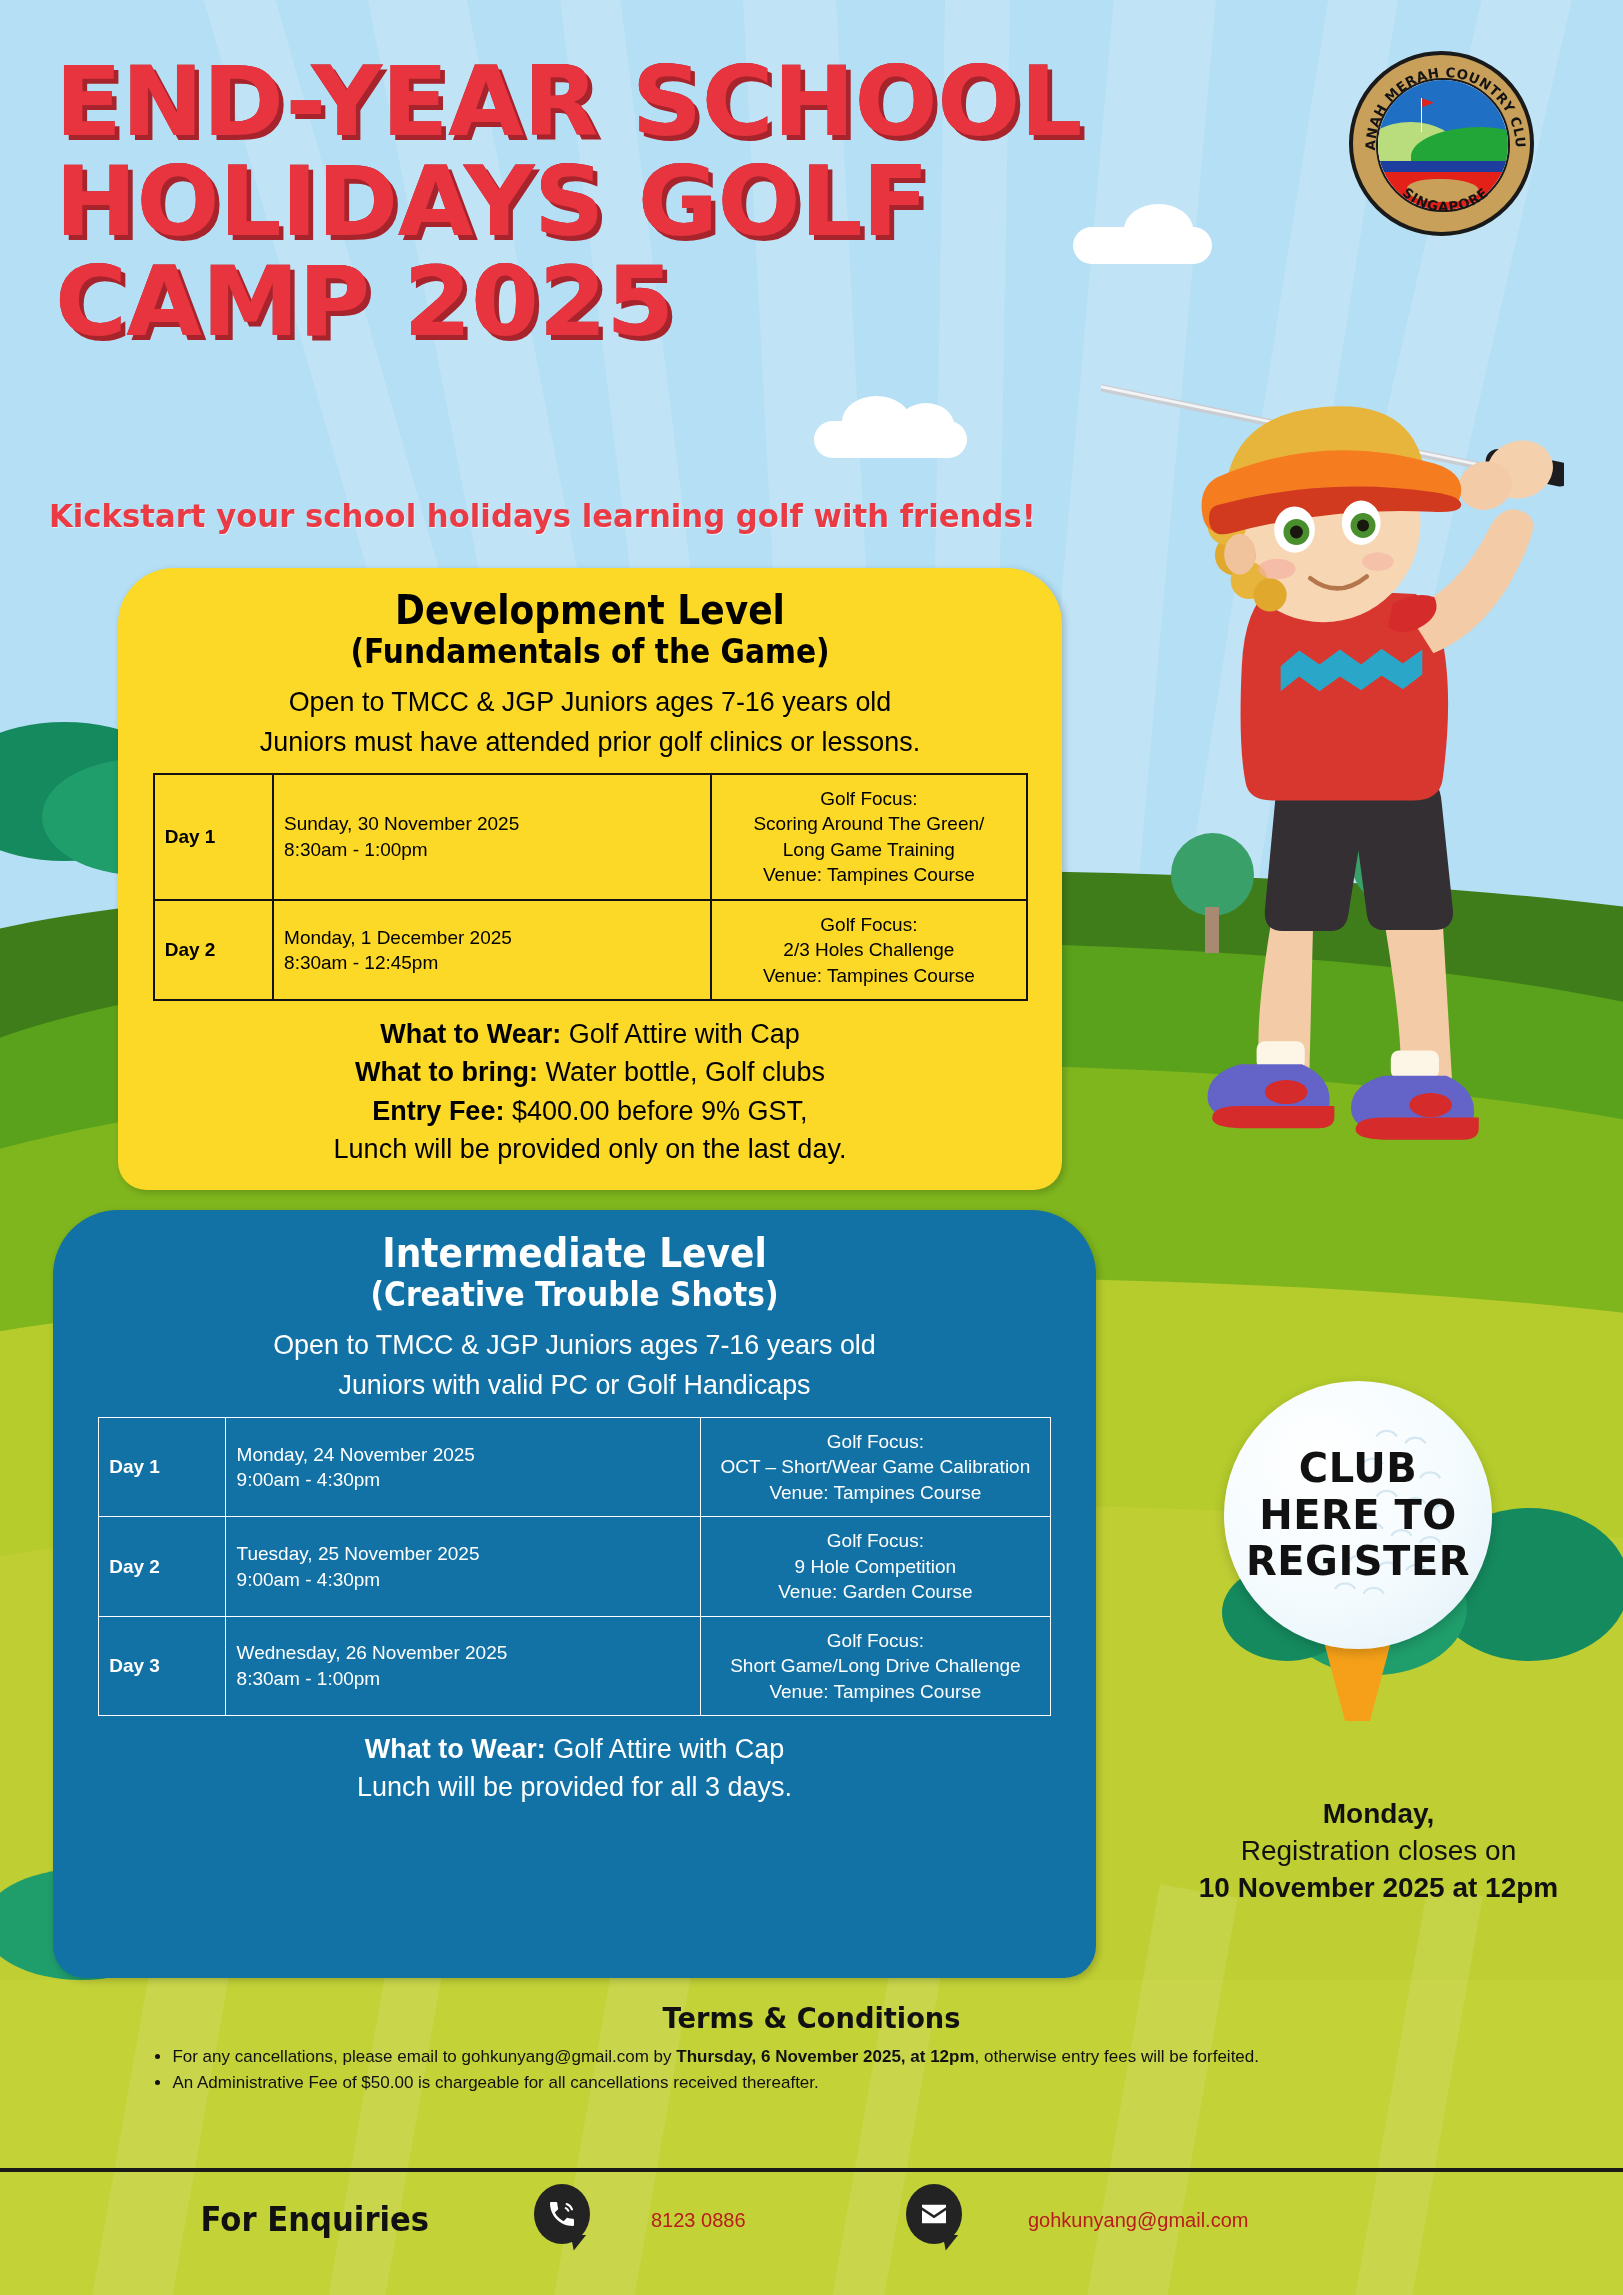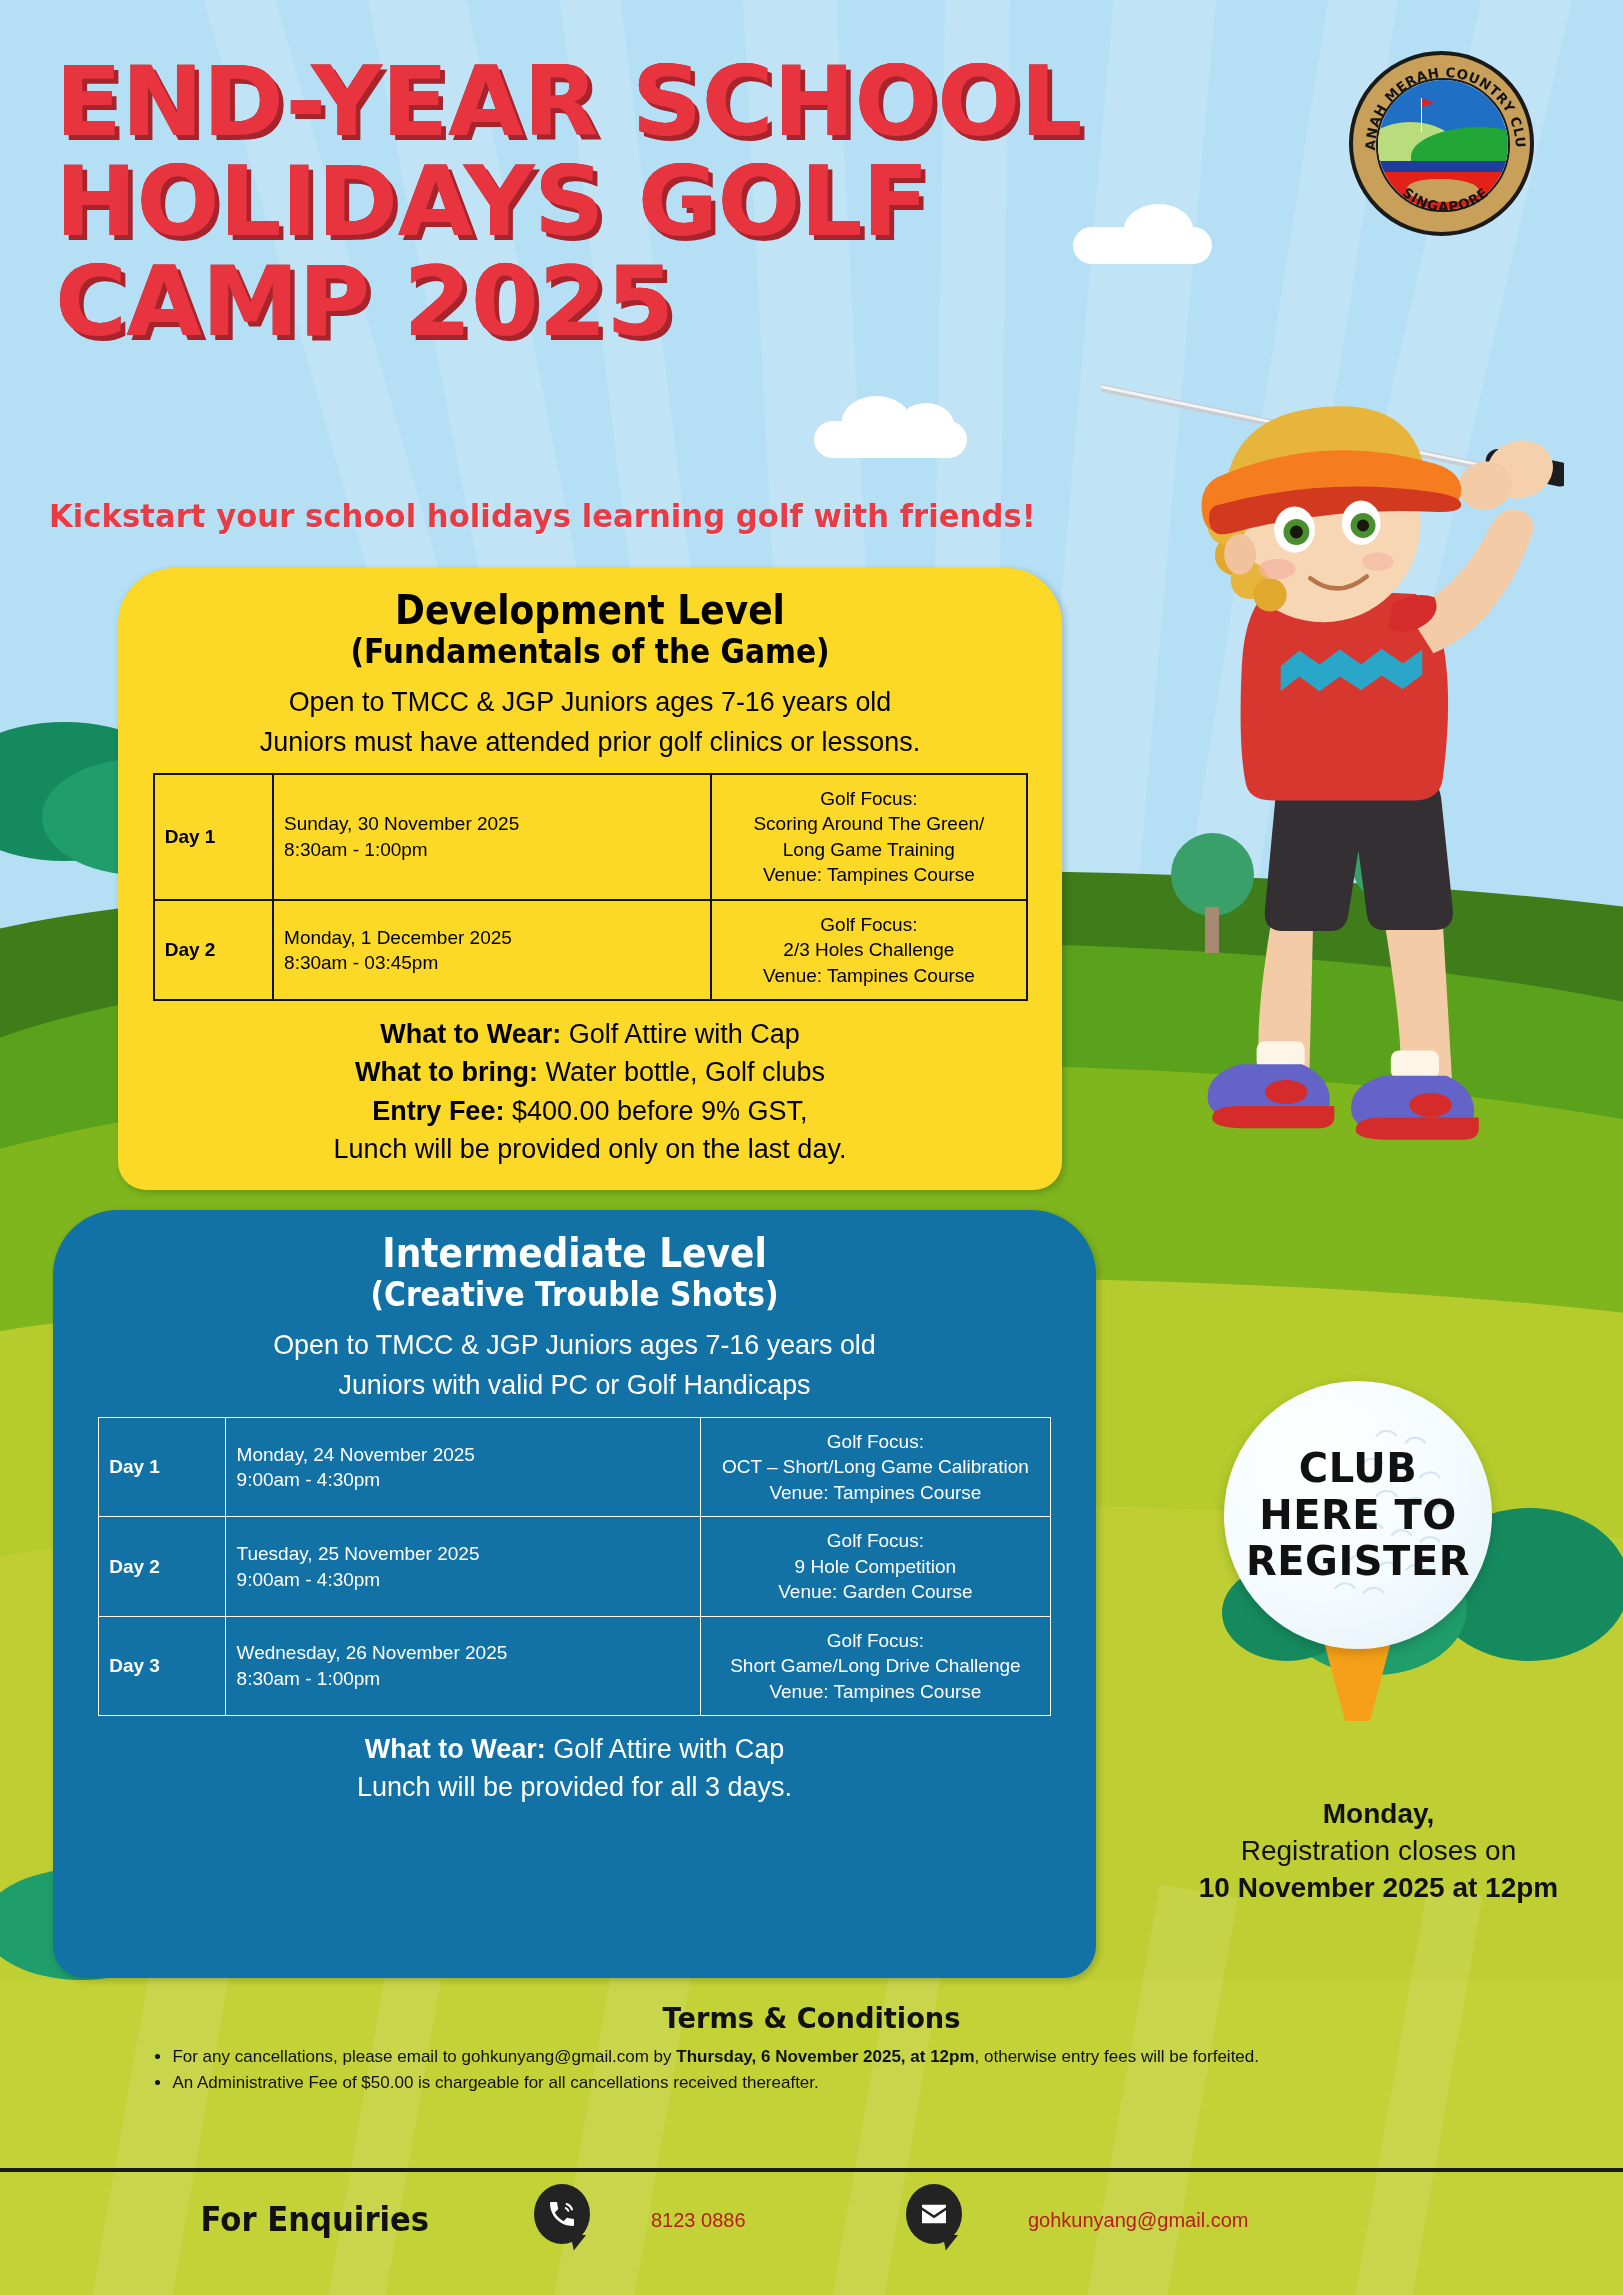--- a/index.html
+++ b/index.html
@@ -430,21 +430,21 @@
           <div>Golf Focus:</div>
           <div>Scoring Around The Green/</div>
           <div>Long Game Training</div>
           <div>Venue: Tampines Course</div>
         </td>
       </tr>
       <tr>
         <td class="daycell">Day 2</td>
         <td class="datecell">
           <div>Monday, 1 December 2025</div>
-          <div>8:30am - 03:45pm</div>
+          <div>8:30am - 12:45pm</div>
         </td>
         <td class="focuscell">
           <div>Golf Focus:</div>
           <div>2/3 Holes Challenge</div>
           <div>Venue: Tampines Course</div>
         </td>
       </tr>
     </tbody>
       </table>
 
@@ -474,21 +474,21 @@
     <table class="sched blue-tbl" style="margin-top:12px;">
       <tbody>
           <tr>
         <td class="daycell">Day 1</td>
         <td class="datecell">
           <div>Monday, 24 November 2025</div>
           <div>9:00am - 4:30pm</div>
         </td>
         <td class="focuscell">
           <div>Golf Focus:</div>
-          <div>OCT – Short/Long Game Calibration</div>
+          <div>OCT – Short/Wear Game Calibration</div>
           <div>Venue: Tampines Course</div>
         </td>
       </tr>
       <tr>
         <td class="daycell">Day 2</td>
         <td class="datecell">
           <div>Tuesday, 25 November 2025</div>
           <div>9:00am - 4:30pm</div>
         </td>
         <td class="focuscell">

